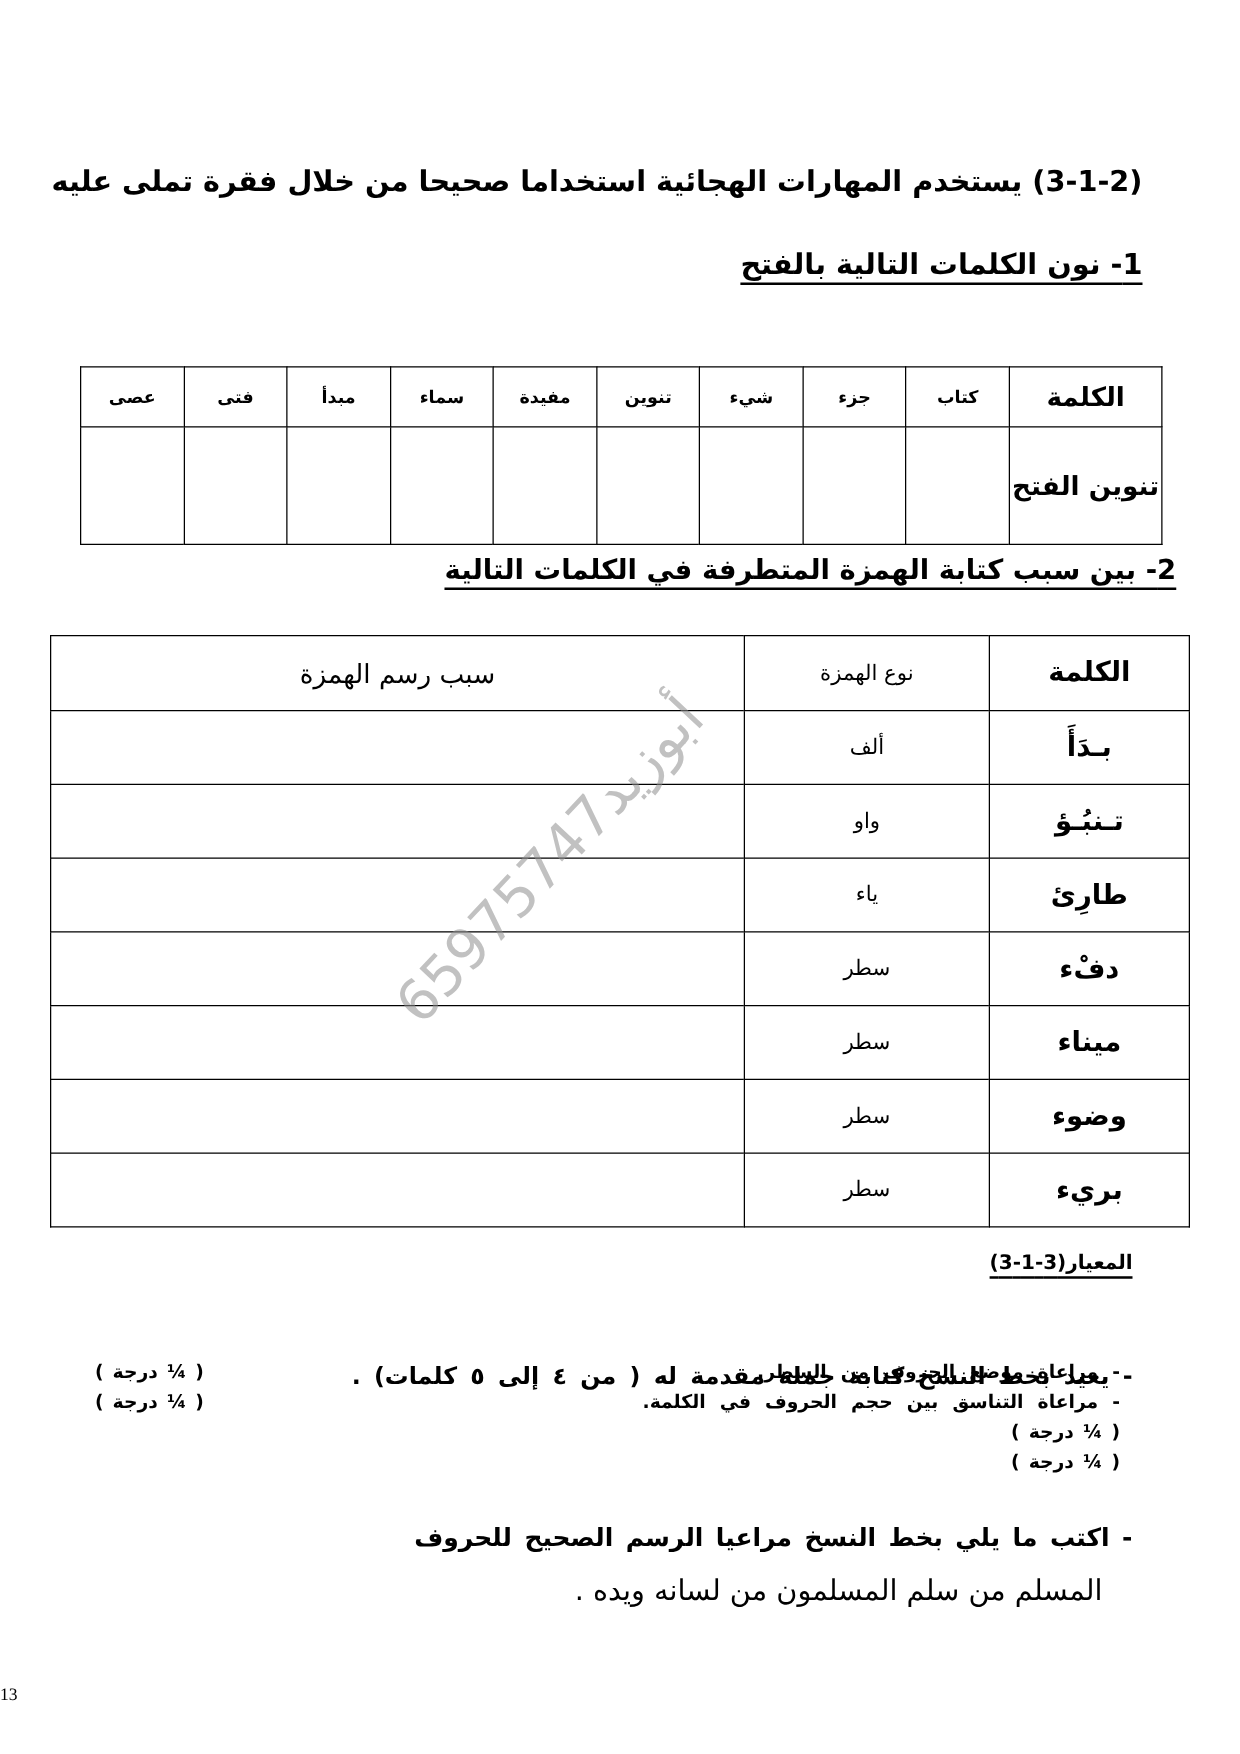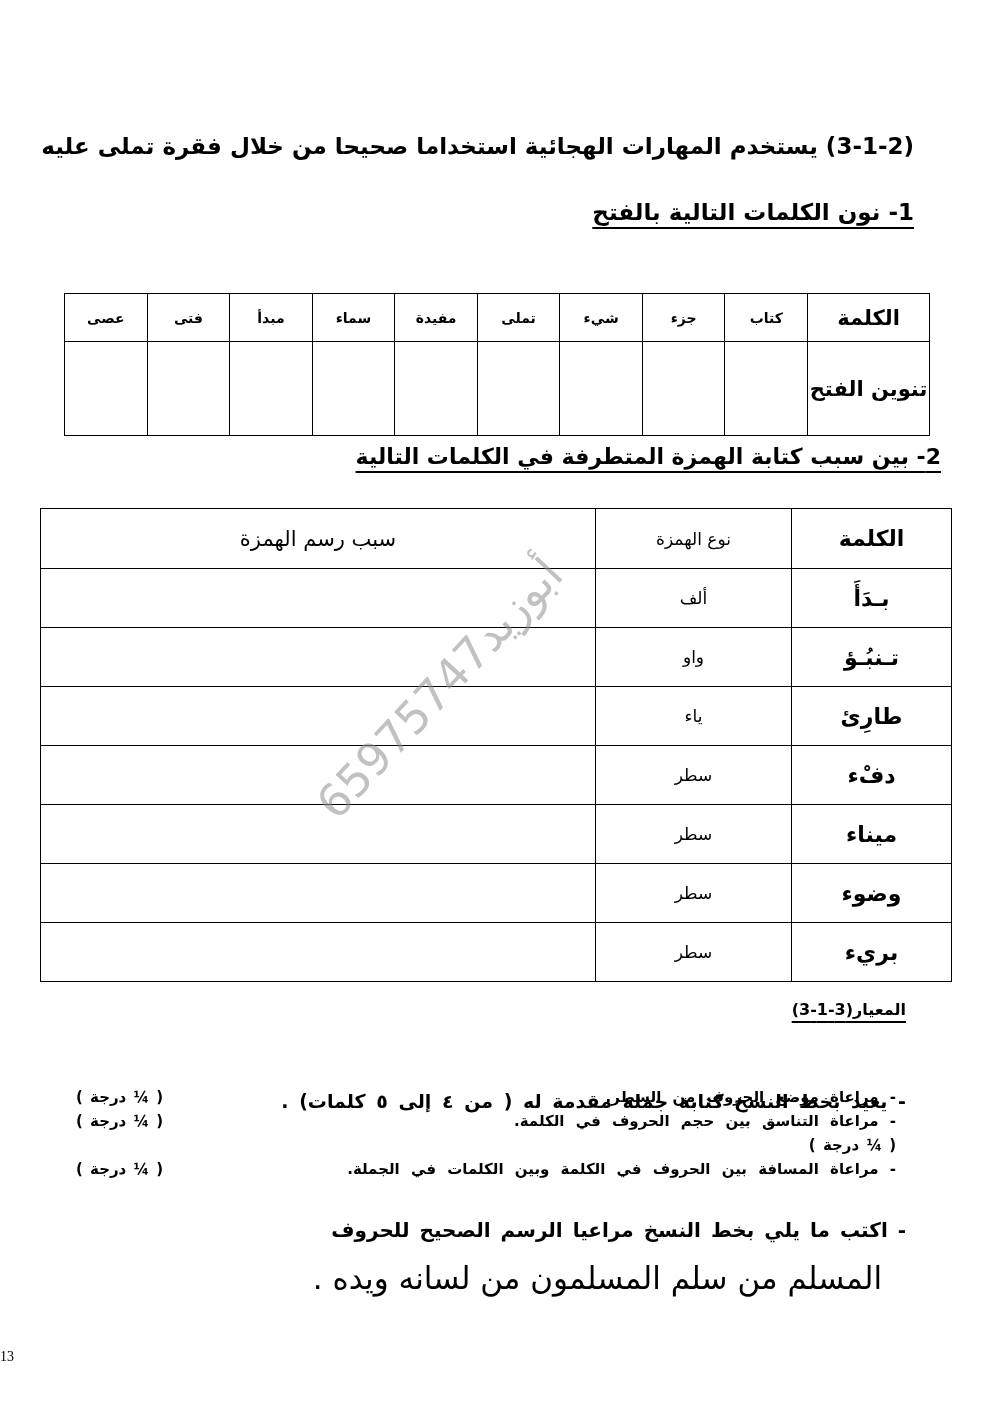--- a/index.html
+++ b/index.html
@@ -39,21 +39,21 @@
 
   .std-heading { top:1000px; right:86px; font-size:16px; font-weight:700; text-decoration:underline; text-decoration-thickness:2px; text-underline-offset:6px; }
   .intro { top:1090px; right:86px; font-size:19px; font-weight:700; word-spacing:4px; }
 
   .criteria { top:1088px; right:96px; left:76px; }
   .crit-row { display:flex; justify-content:space-between; align-items:baseline; margin-bottom:6px; font-size:15px; font-weight:700; }
   .crit-text { word-spacing:6px; }
   .crit-score { word-spacing:2px; }
 
   .task { top:1218px; right:86px; font-size:20px; font-weight:700; word-spacing:3px; }
-  .sentence { top:1260px; right:110px; font-size:31px; font-weight:400;margin-left:11px; }
+  .sentence { top:1260px; right:110px; font-size:23px; font-weight:400;margin-left:11px; }
 
   .pagenum { top:1349px; left:0; right:0; text-align:left; font-size:14px; font-family:"Liberation Serif","DejaVu Serif",serif; }
 
   .watermark {
     top:662px; left:272px;
     transform:rotate(-47deg);
     font-size:45px; font-weight:400;
     color:#8f8f8f; opacity:0.55;
     white-space:nowrap;
     z-index:5; pointer-events:none;
@@ -66,21 +66,21 @@
 
 <div class="abs sec-heading sec1-heading">1- نون الكلمات التالية بالفتح</div>
 
 <table class="abs t1">
   <tbody>
       <tr class="r1">
     <td class="lbl">الكلمة</td>
     <td>كتاب</td>
     <td>جزء</td>
     <td>شيء</td>
-    <td>تملى</td>
+    <td>تنوين</td>
     <td>مفيدة</td>
     <td>سماء</td>
     <td>مبدأ</td>
     <td>فتى</td>
     <td>عصى</td>
   </tr>
   <tr class="r2">
     <td class="lbl">تنوين الفتح</td>
     <td></td>
     <td></td>
@@ -154,21 +154,20 @@
     <span class="crit-score">( ¼ درجة )</span>
   </div>
   <div class="crit-row">
     <span class="crit-text">- مراعاة التناسق بين حجم الحروف في الكلمة.</span>
     <span class="crit-score">( ¼ درجة )</span>
   </div>
   <div class="crit-row">
     <span class="crit-score">( ¼ درجة )</span>
   </div>
   <div class="crit-row">
-    <span class="crit-text">- مراعاة المسافة بين الحروف في الكلمة وبين الكلمات في الجملة.</span>
     <span class="crit-score">( ¼ درجة )</span>
   </div>
 </div>
 
 <div class="abs task">- اكتب ما يلي بخط النسخ مراعيا الرسم الصحيح للحروف</div>
 
 <div class="abs sentence">المسلم من سلم المسلمون من لسانه ويده .</div>
 
 <div class="abs pagenum">13</div>
 

